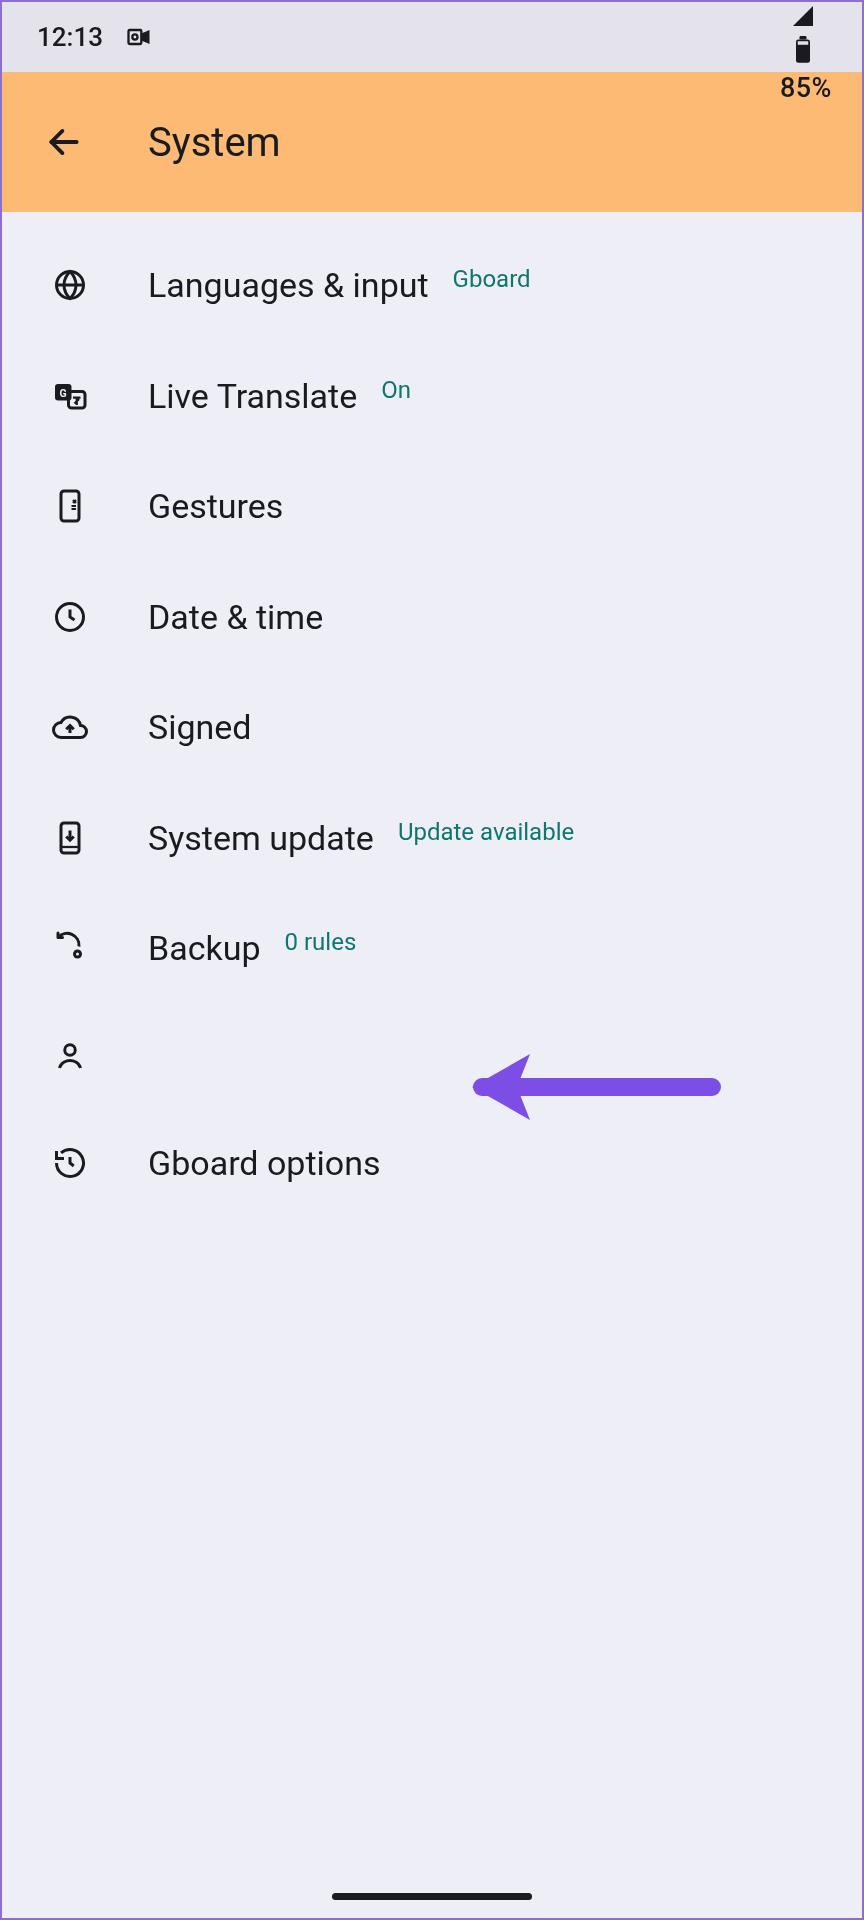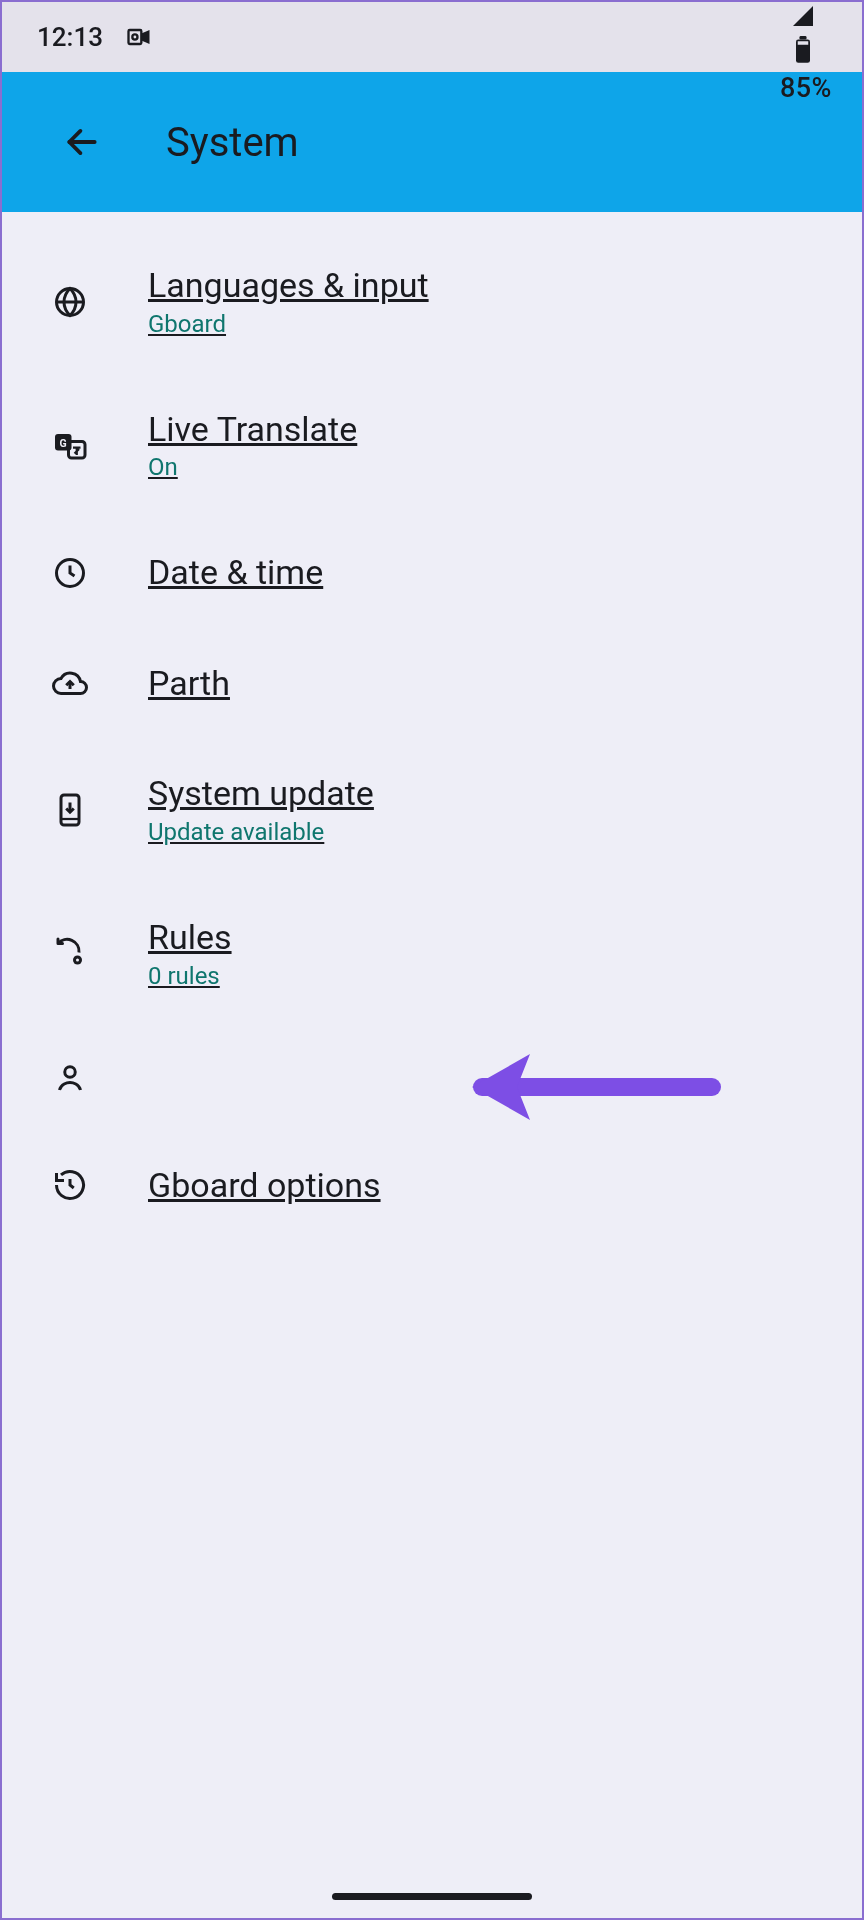--- a/index.html
+++ b/index.html
@@ -25,24 +25,24 @@
     color: #1a1b20;
   }
   .status-left { display: flex; align-items: center; gap: 22px; }
   .status-right { display: flex; align-items: center; gap: 8px; flex-direction: column; }
   .status-right .pct { margin-left: 6px; font-size: 27px; letter-spacing: 0.5px;}
   .status-icon svg { display:block; }
 
   
   .app-bar {
     height: 140px;
-    background: #0ea5e9;
-    display: flex;
-    align-items: center;
-    padding-left: 48px;
+    background: #fdba74;
+    display: flex;
+    align-items: center;
+    padding-left: 30px;
   }
   .back-btn {
     width: 64px;
     height: 64px;
     display: flex;
     align-items: center;
     justify-content: center;
     border-radius: 50%;
   }
   .app-title {
@@ -68,23 +68,22 @@
     height: 36px;
     flex: 0 0 36px;
     display: flex;
     align-items: center;
     justify-content: center;
   }
   .item-icon svg { width: 36px; height: 36px; }
   .item-text {
     margin-left: 60px;
     display: flex;
-    flex-direction: column;
-    gap: 2px;
-    text-decoration: underline;
+    flex-direction: row;
+    gap: 24px;
   }
   .item-title {
     font-size: 34px;
     font-weight: 400;
     color: #1a1b20;
     line-height: 1.25;
   }
   .item-sub {
     font-size: 24px;
     color: #0f766e;
@@ -179,20 +178,32 @@
           <text x="5" y="12.5" font-size="7" fill="#eeeef7" font-weight="bold">G</text>
           <path d="M14 13 h5 M16.5 13 v5 M15 17 l3 -3" stroke="#1a1b20" stroke-width="1.5" fill="none"></path>
         </svg>
     </span>
     <div class="item-text">
       <span class="item-title">Live Translate</span>
       <span class="item-sub">On</span>
     </div>
   </div>
 
+  <div class="item">
+    <span class="item-icon">
+      <svg viewBox="0 0 24 24" fill="none" stroke="#1a1b20" stroke-width="2">
+          <rect x="6" y="2" width="12" height="20" rx="2"></rect>
+          <path d="M14 8 l2 2 M16 8 l-2 2" stroke-width="1.5"></path>
+          <path d="M13 12 l3 0 M13 14 l3 0" stroke-width="1.2"></path>
+        </svg>
+    </span>
+    <div class="item-text">
+      <span class="item-title">Gestures</span>
+    </div>
+  </div>
 
   <div class="item">
     <span class="item-icon">
       <svg viewBox="0 0 24 24" fill="none" stroke="#1a1b20" stroke-width="2">
           <circle cx="12" cy="12" r="9"></circle>
           <path d="M12 7v5l3 2"></path>
         </svg>
     </span>
     <div class="item-text">
       <span class="item-title">Date &amp; time</span>
@@ -201,21 +212,21 @@
 
   <div class="item">
     <span class="item-icon">
       <svg viewBox="0 0 24 24" fill="none" stroke="#1a1b20" stroke-width="2">
           <path d="M6 19a5 5 0 0 1 0-10 7 7 0 0 1 13 2 4 4 0 0 1 0 8H6z"></path>
           <path d="M12 16v-5"></path>
           <path d="M9.5 13.5 L12 11 l2.5 2.5"></path>
         </svg>
     </span>
     <div class="item-text">
-      <span class="item-title">Parth</span>
+      <span class="item-title">Signed</span>
     </div>
   </div>
 
   <div class="item">
     <span class="item-icon">
       <svg viewBox="0 0 24 24" fill="none" stroke="#1a1b20" stroke-width="2">
           <rect x="6" y="2" width="12" height="20" rx="2"></rect>
           <path d="M6 18h12" stroke-width="1.5"></path>
           <path d="M12 7v6"></path>
           <path d="M9.5 11 L12 13.5 L14.5 11"></path>
@@ -230,21 +241,21 @@
   <div class="item">
     <span class="item-icon">
       <svg viewBox="0 0 24 24" fill="none" stroke="#1a1b20" stroke-width="2">
           <path d="M4 5 a8 8 0 0 1 14 6"></path>
           <path d="M4 5 l0 -3 M4 5 l3 0" stroke-linecap="round"></path>
           <circle cx="17" cy="16" r="3" fill="#1a1b20" stroke="none"></circle>
           <circle cx="17" cy="16" r="1" fill="#eeeef7" stroke="none"></circle>
         </svg>
     </span>
     <div class="item-text">
-      <span class="item-title">Rules</span>
+      <span class="item-title">Backup</span>
       <span class="item-sub">0 rules</span>
     </div>
   </div>
 
   <div class="item">
     <span class="item-icon">
       <svg viewBox="0 0 24 24" fill="none" stroke="#1a1b20" stroke-width="2">
           <circle cx="12" cy="8" r="3.5"></circle>
           <path d="M5 20c1-4 5-5 7-5s6 1 7 5"></path>
         </svg>

